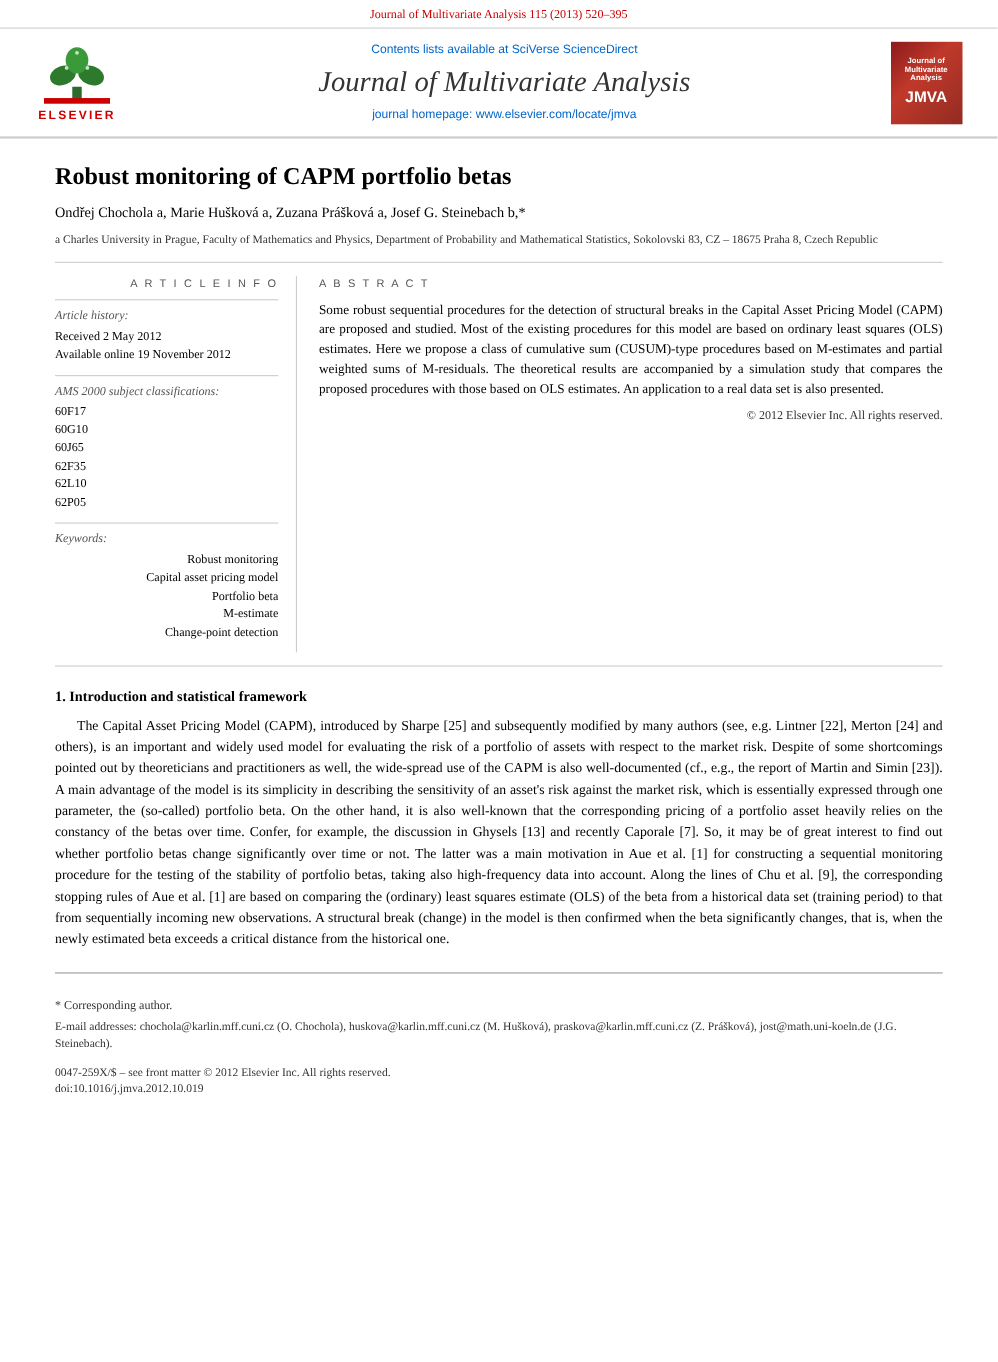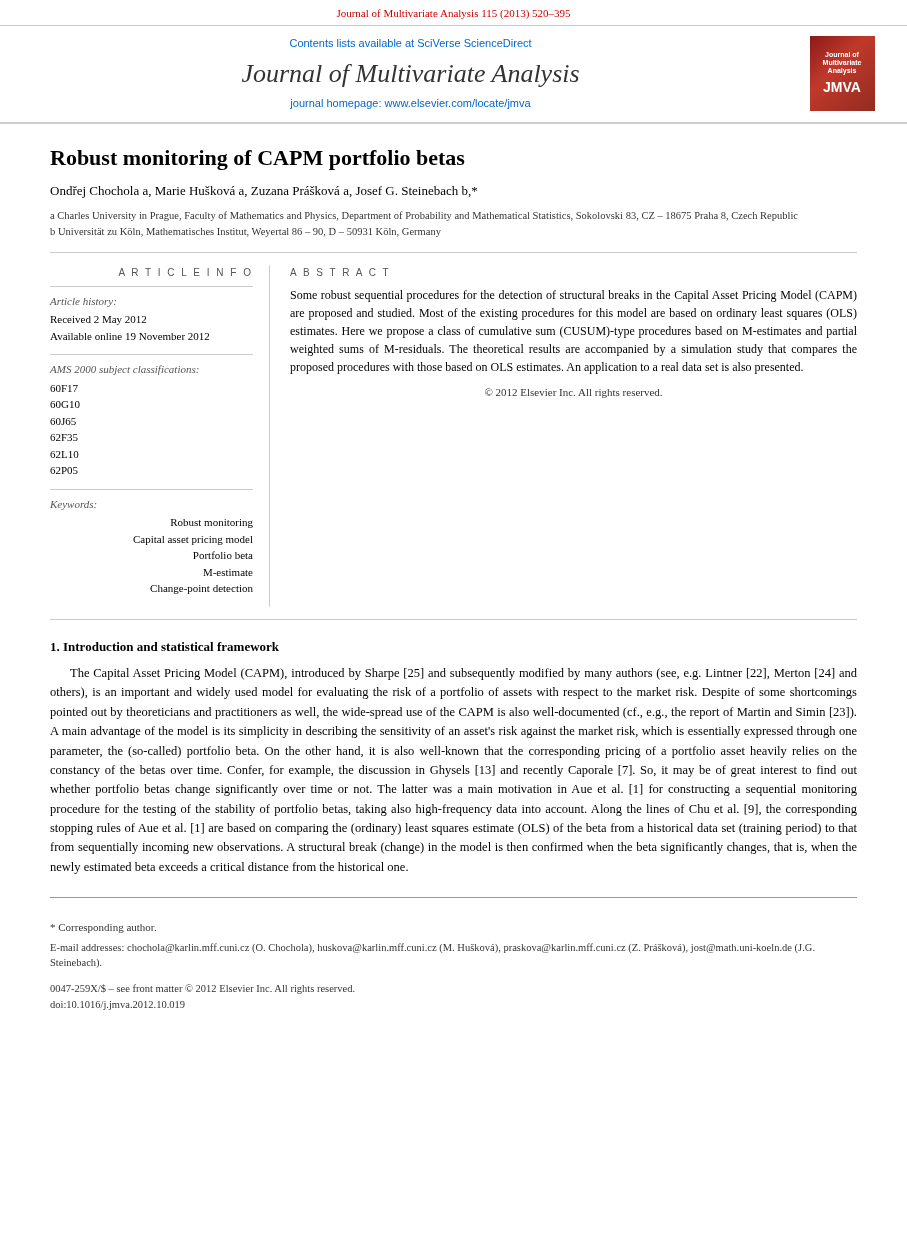--- a/index.html
+++ b/index.html
@@ -173,21 +173,21 @@
       margin-bottom: 6px;
     }
     .abstract-text {
       font-size: 12px;
       line-height: 1.5;
       text-align: justify;
       margin-bottom: 8px;
     }
     .copyright {
       font-size: 11px;
-      text-align: center;
+      text-align: right;
       color: #333;
       margin-top: 8px;
     }
     .section-title {
       font-size: 13px;
       font-weight: bold;
       margin-top: 18px;
       margin-bottom: 8px;
       color: #000;
     }
@@ -231,20 +231,39 @@
   </style>
 </head>
 <body>
 
 <div class="top-bar">
   <span>Journal of Multivariate Analysis 115 (2013) 520–395</span>
 </div>
 
 <div class="journal-header">
 
+  <div class="elsevier-logo">
+    <svg class="elsevier-tree" viewBox="0 0 70 70">
+
+      <rect x="30" y="50" width="10" height="14" fill="#2d6a2d"></rect>
+
+      <ellipse cx="20" cy="38" rx="14" ry="10" fill="#2d7a2d" transform="rotate(-20, 20, 38)"></ellipse>
+
+      <ellipse cx="50" cy="38" rx="14" ry="10" fill="#2d7a2d" transform="rotate(20, 50, 38)"></ellipse>
+
+      <ellipse cx="35" cy="22" rx="12" ry="14" fill="#3a9a3a"></ellipse>
+
+      <circle cx="24" cy="30" r="2" fill="#c8e6c8"></circle>
+      <circle cx="46" cy="30" r="2" fill="#c8e6c8"></circle>
+      <circle cx="35" cy="14" r="2" fill="#c8e6c8"></circle>
+
+      <rect x="0" y="62" width="70" height="6" fill="#c00"></rect>
+    </svg>
+    <span class="elsevier-label">ELSEVIER</span>
+  </div>
 
   <div class="journal-title-center">
     <div class="contents-available">
       <span>Contents lists available at</span>
       <span style="color:#0066cc">SciVerse ScienceDirect</span>
     </div>
     <div class="journal-name">Journal of Multivariate Analysis</div>
     <div class="journal-homepage">
       <span>journal homepage:</span>
       <span style="color:#0066cc">www.elsevier.com/locate/jmva</span>
@@ -262,21 +281,20 @@
 <div class="main-content">
 
   <div class="paper-title">Robust monitoring of CAPM portfolio betas</div>
 
   <div class="authors">
     <span>Ondřej Chochola a, Marie Hušková a, Zuzana Prášková a, Josef G. Steinebach b,*</span>
   </div>
 
   <div class="affiliations">
     <div>a Charles University in Prague, Faculty of Mathematics and Physics, Department of Probability and Mathematical Statistics, Sokolovski 83, CZ – 18675 Praha 8, Czech Republic</div>
-    <div>b Universität zu Köln, Mathematisches Institut, Weyertal 86 – 90, D – 50931 Köln, Germany</div>
   </div>
 
   <hr class="divider-line">
 
   <div class="two-col">
 
     <div class="article-info">
       <div class="section-head">A R T I C L E   I N F O</div>
       <hr class="info-divider">
 

